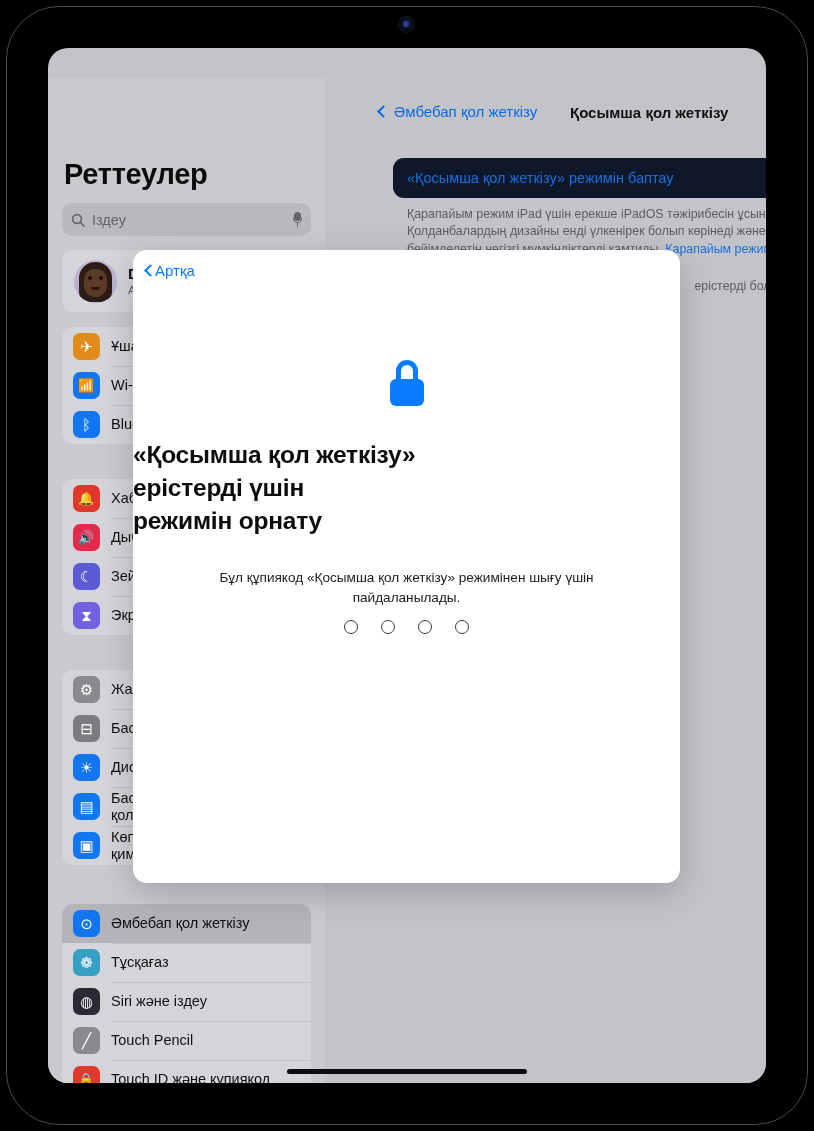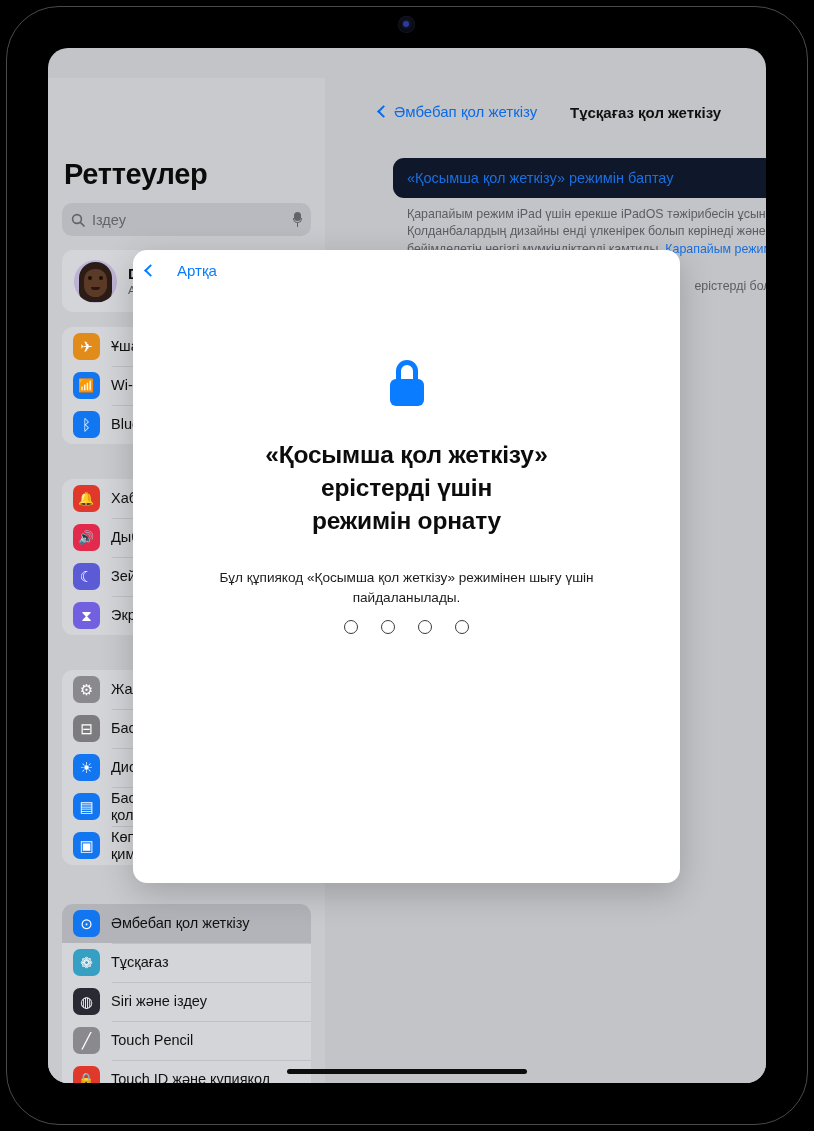--- a/index.html
+++ b/index.html
@@ -182,41 +182,40 @@
   
   #modal {
     position: absolute; left: 85px; top: 202px;
     width: 547px; height: 633px;
     background: #fff; border-radius: 14px;
     box-shadow: 0 10px 34px rgba(0,0,0,.20);
     overflow: hidden;
   }
   #modal-back {
     position: absolute; left: 13px; top: 12px;
-    display: flex; align-items: center; gap: 22px;
+    display: flex; align-items: center; gap: 0;
     color: #0a7cff; font-size: 15px;
   }
   #lock-icon {
     position: absolute; left: 50%; top: 110px;
     transform: translateX(-50%);
     width: 38px; height: 46px;
   }
   .lock-shackle {
     position: absolute; left: 8px; top: 0;
     width: 22px; height: 24px;
     border: 5px solid #0a7cff; border-bottom: none;
     border-radius: 11px 11px 0 0;
   }
   .lock-body {
     position: absolute; left: 2px; top: 19px;
     width: 34px; height: 27px; background: #0a7cff; border-radius: 6px;
   }
   #modal-heading {
     position: absolute; left: 0; top: 188px; width: 547px;
-    text-align: center;
     font-size: 24.5px; font-weight: bold; color: #0c0c0d;
     line-height: 33px; letter-spacing: -.2px;
   }
   #modal-sub {
     position: absolute; left: 73px; top: 318px; width: 401px;
     text-align: center;
     font-size: 13.6px; color: #1c1c1e; line-height: 20px;
   }
   #dots {
     position: absolute; left: 0; top: 370px; width: 547px;
@@ -353,21 +352,21 @@
           </div>
         </div>
     </div>
 
     <div id="detail">
       <div id="nav-bar">
         <div id="back-universal">
           <span class="chev"></span>
           <span>Әмбебап қол жеткізу</span>
         </div>
-        <div id="detail-title">Тұсқағаз қол жеткізу</div>
+        <div id="detail-title">Қосымша қол жеткізу</div>
       </div>
 
       <div id="banner">
         <span id="banner-text">«Қосымша қол жеткізу» режимін баптау</span>
       </div>
 
       <div id="body-copy">
         <span>Қарапайым режим iPad үшін ерекше iPadOS тәжірибесін ұсынады. Қолданбалардың дизайны енді үлкенірек болып көрінеді және оңай бейімделетін негізгі мүмкіндіктерді қамтиды. </span><a href="#">Қарапайым режим туралы толығырақ...</a>
       </div>
       <div id="body-copy2">ерістерді

